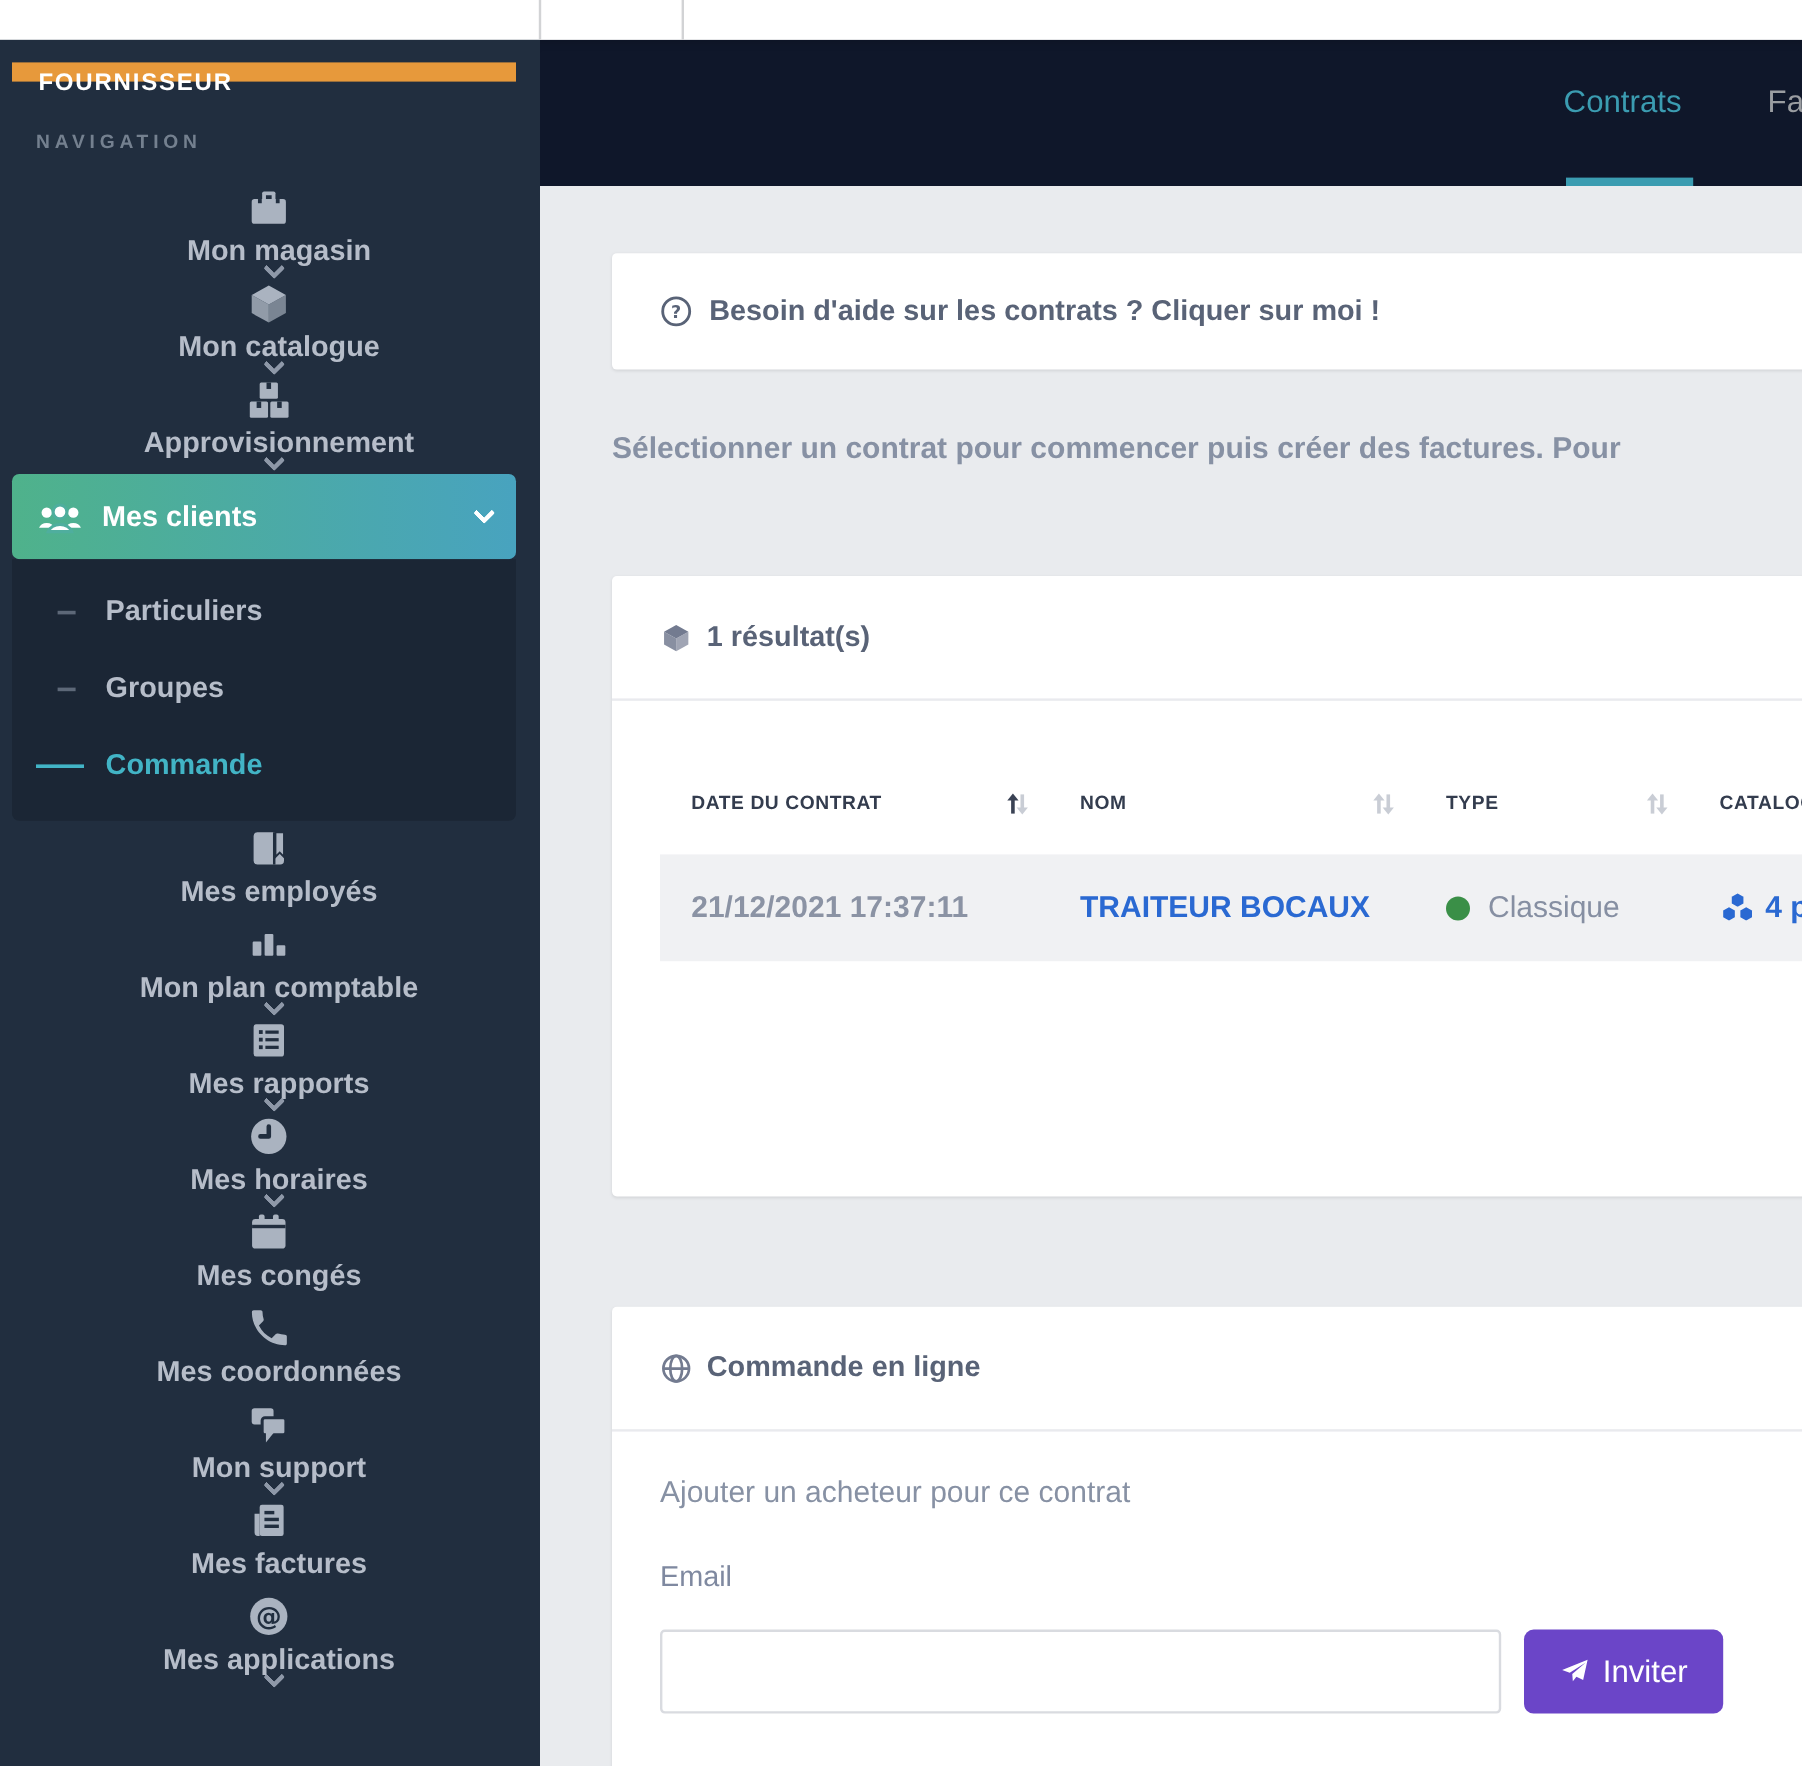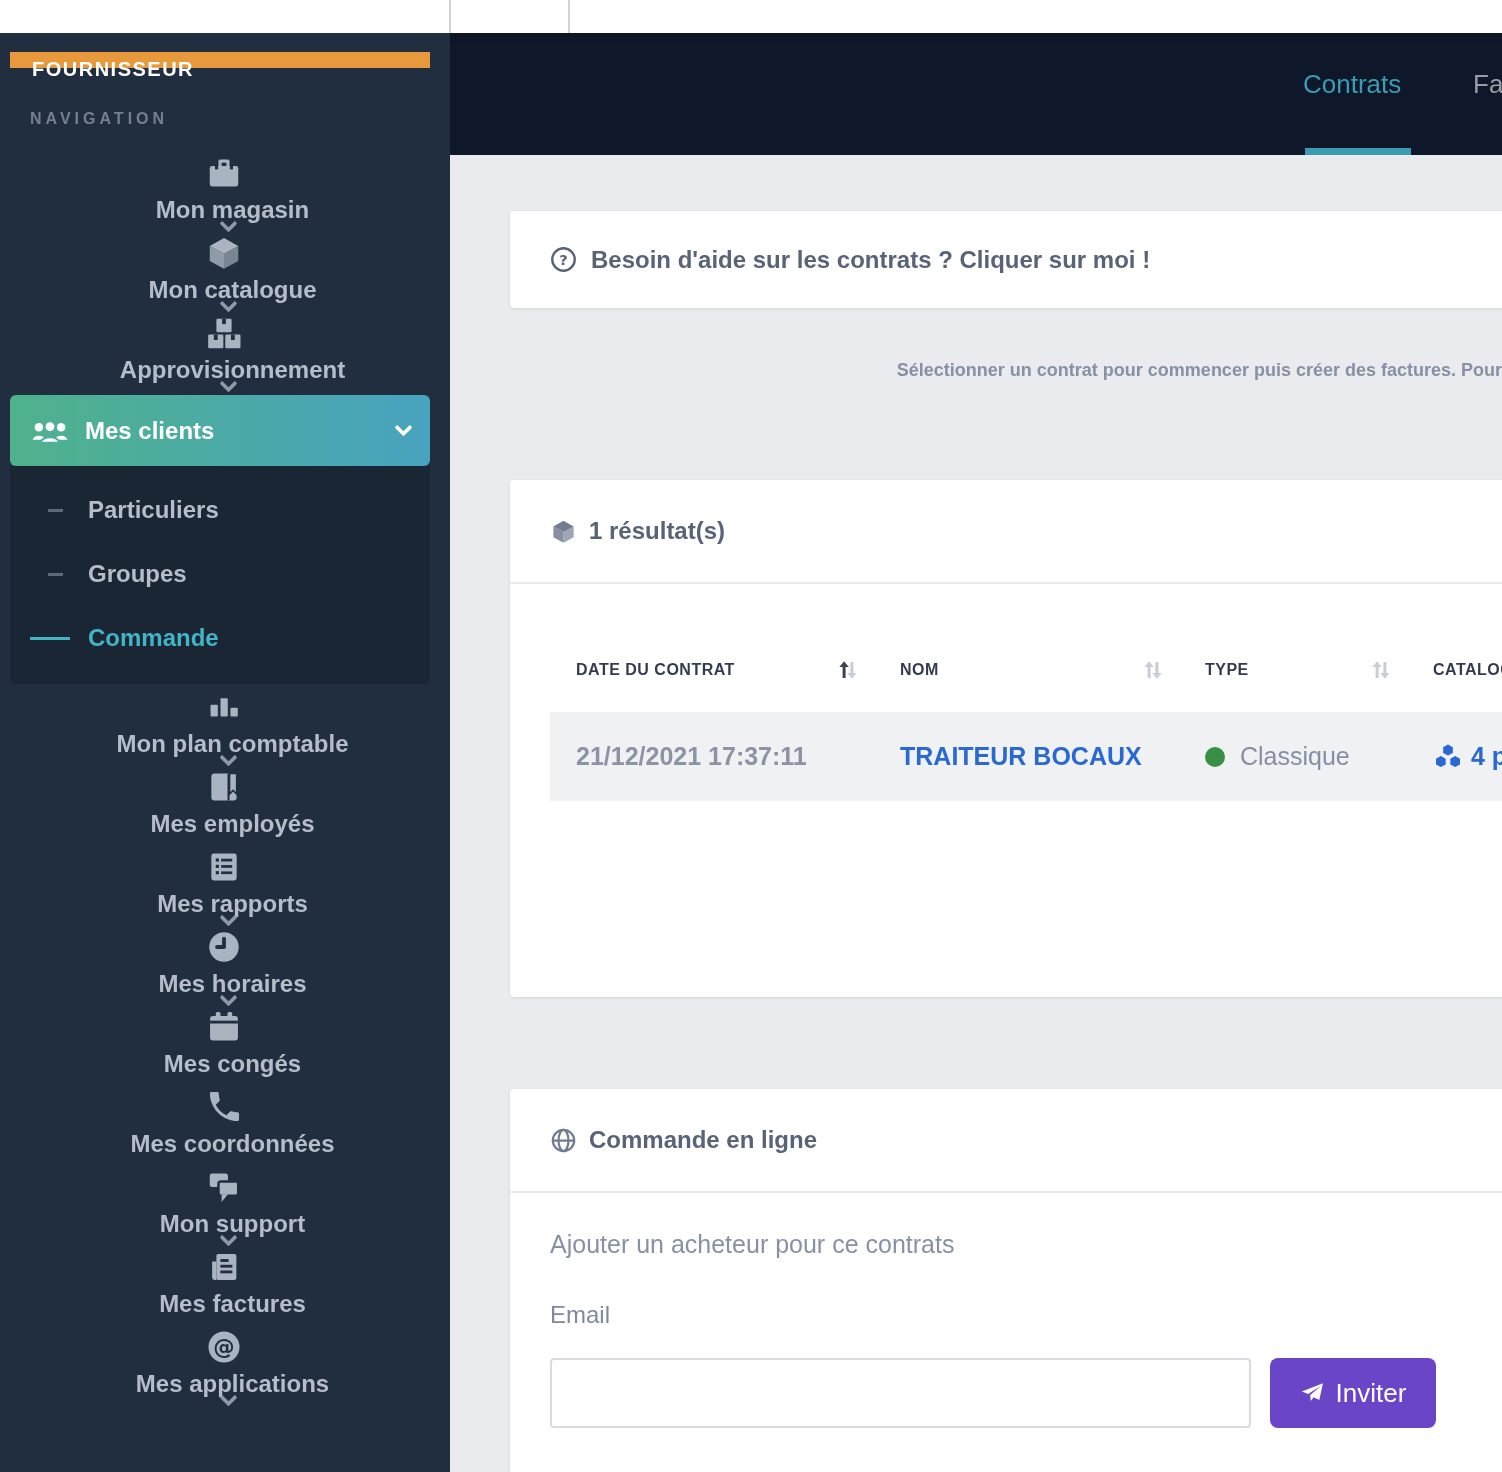--- a/index.html
+++ b/index.html
@@ -45,22 +45,22 @@
   .tab-factures { left:1023px; color:#9a9da1; }
   .tabline { position:absolute; left:855px; top:115px; width:106px; height:7px; background:#3b9cb1; }
 
   #content { position:absolute; top:122px; left:0; right:0; bottom:0; background:#e9ebee; }
   .card { position:absolute; left:60px; right:-10px; background:#fff; border-radius:4px;
           box-shadow:0 1px 3px rgba(0,0,0,0.10); overflow:hidden; }
 
   #helpcard { top:56px; height:97px; display:flex; align-items:center; padding-left:40px; cursor:pointer; }
   #helpcard .txt { margin-left:14px; font-size:24px; font-weight:bold; color:#596377; }
 
-  #instruction { position:absolute; left:60px; right:0; top:205px; font-size:18px; font-weight:bold;
-                 color:#8791a4; white-space:nowrap; overflow:hidden;text-align:right; }
+  #instruction { position:absolute; left:60px; right:0; top:205px; font-size:25px; font-weight:bold;
+                 color:#8791a4; white-space:nowrap; overflow:hidden; }
 
   #resultscard { top:325px; height:517px; }
   .card-head { height:102px; display:flex; align-items:center; padding-left:40px; }
   .card-head .txt { margin-left:12px; font-size:24px; font-weight:bold; color:#596377; }
   .card-divider { height:2px; background:#e9eaee; }
 
   .tablewrap { padding-left:40px; }
   .thead, .trow { display:grid; grid-template-columns:324px 305px 228px 1fr; padding-left:26px; align-items:center; }
   .thead { margin-top:56px; height:60px; }
   .th { display:flex; align-items:center; justify-content:space-between; padding-right:40px;
@@ -168,38 +168,38 @@
       </div>
       <div class="sitem active">
         <span class="dash"></span>
         <span>Commande</span>
       </div>
     </div>
 
     <div class="mitem">
       <span class="ico">
         <svg width="38" height="38" viewBox="0 0 24 24">
+            <rect x="4" y="3.5" width="16" height="17" rx="2"></rect>
+            <rect x="14.2" y="3.5" width="1.3" height="17" fill="#212e3f"></rect>
+            <polygon points="15.5,3.5 20,3.5 20,16.5 17.75,14.2 15.5,16.5" stroke="#212e3f" stroke-width="1"></polygon>
+          </svg>
+      </span>
+      <span class="lbl">Mes employés</span>
+    </div>
+
+    <div class="mitem">
+      <span class="ico">
+        <svg width="38" height="38" viewBox="0 0 24 24">
             <rect x="3.5" y="10.5" width="4.6" height="7.5" rx="0.6"></rect>
             <rect x="9.8" y="6.5" width="4.6" height="11.5" rx="0.6"></rect>
             <rect x="16.1" y="12.5" width="4.6" height="5.5" rx="0.6"></rect>
           </svg>
       </span>
       <span class="lbl">Mon plan comptable</span>
       <span class="chev"></span>
-    </div>
-
-    <div class="mitem">
-      <span class="ico">
-        <svg width="38" height="38" viewBox="0 0 24 24">
-            <rect x="4" y="3.5" width="16" height="17" rx="2"></rect>
-            <rect x="14.2" y="3.5" width="1.3" height="17" fill="#212e3f"></rect>
-            <polygon points="15.5,3.5 20,3.5 20,16.5 17.75,14.2 15.5,16.5" stroke="#212e3f" stroke-width="1"></polygon>
-          </svg>
-      </span>
-      <span class="lbl">Mes employés</span>
     </div>
 
     <div class="mitem">
       <span class="ico">
         <svg width="38" height="38" viewBox="0 0 24 24">
             <rect x="4" y="3.5" width="16" height="17" rx="1.5"></rect>
             <rect x="6.8" y="6.6" width="2" height="2" fill="#212e3f"></rect>
             <rect x="10.2" y="6.8" width="7" height="1.7" fill="#212e3f"></rect>
             <rect x="6.8" y="10.6" width="2" height="2" fill="#212e3f"></rect>
             <rect x="10.2" y="10.8" width="7" height="1.7" fill="#212e3f"></rect>
@@ -373,21 +373,21 @@
         <svg width="27" height="27" viewBox="0 0 24 24" fill="none" stroke="#737b90" stroke-width="2">
             <circle cx="12" cy="12" r="9.5"></circle>
             <ellipse cx="12" cy="12" rx="4.4" ry="9.5"></ellipse>
             <path d="M2.5 12h19"></path>
           </svg>
         <span class="txt">Commande en ligne</span>
       </div>
       <div class="card-divider"></div>
 
       <div class="order-body">
-        <div class="order-sub">Ajouter un acheteur pour ce contrats</div>
+        <div class="order-sub">Ajouter un acheteur pour ce contrat</div>
         <div class="email-label">Email</div>
         <div class="email-row">
           <input class="email-input" type="text" value="" style="">
           <button class="invite-btn">
             <svg width="24" height="24" viewBox="0 0 24 24" fill="#ffffff">
                 <path d="M23 2.2 1.8 10.6l6.3 2.3L21.5 4.4 10.2 14l.5 6.1 3-3.8 5.6 2.6z"></path>
               </svg>
             <span>Inviter</span>
           </button>
         </div>

